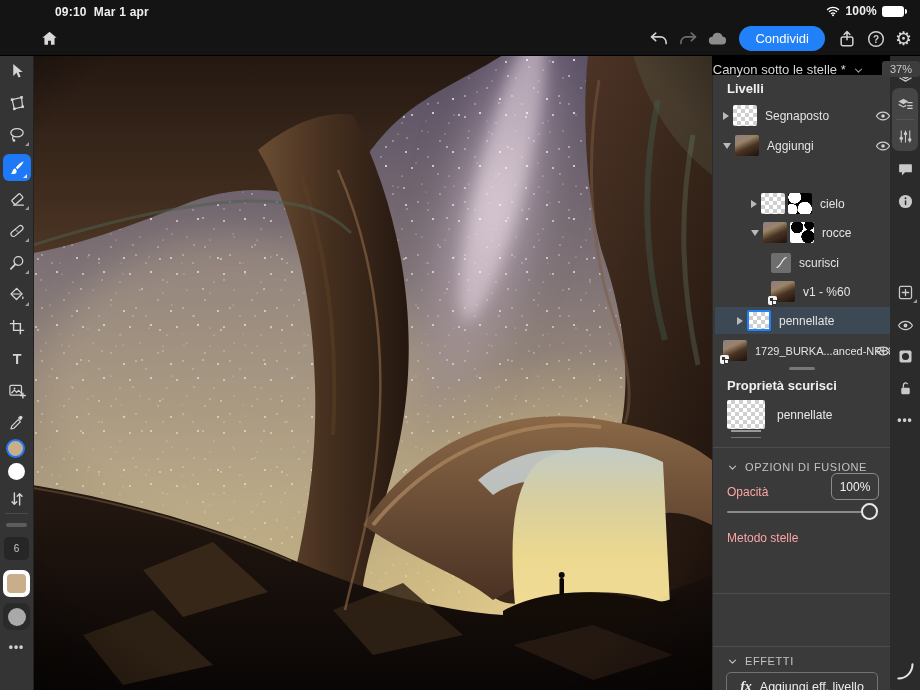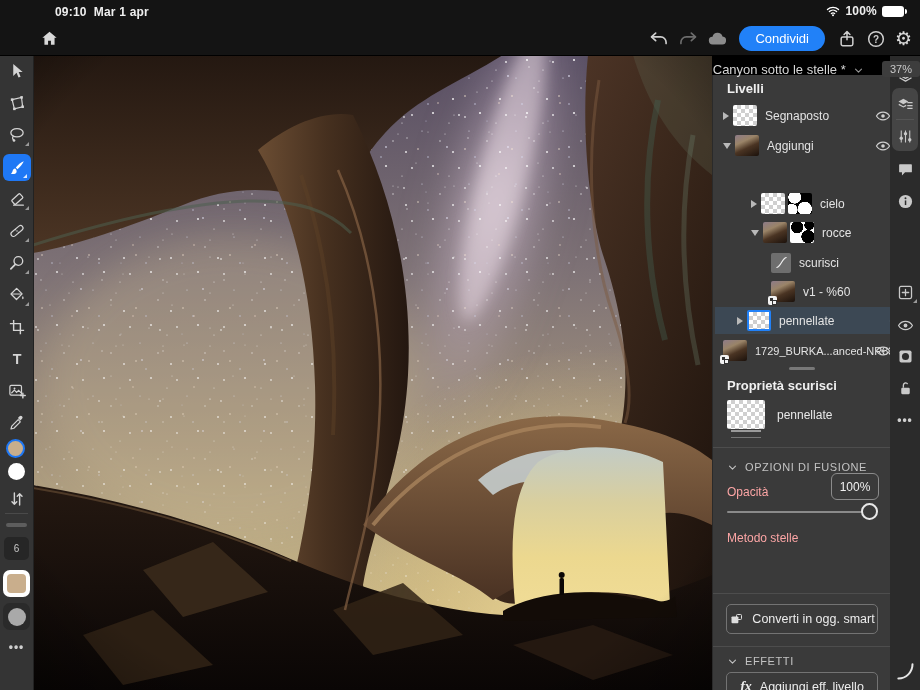--- a/index.html
+++ b/index.html
@@ -629,26 +629,20 @@
   <div id="opacity-box" class="abs" style="top:398px">
     <span>100%</span>
   </div>
   <div class="slider-track" style="top:436px"></div>
   <div class="slider-handle" style="left:148px;top:428px"></div>
 
   <div class="abs field-label" style="left:14px;top:456px">Metodo stelle</div>
 
   <div class="p-div" style="top:518px"></div>
 
-  <div class="pbtn" style="top:529px">
-    <svg class="ic">
-        <use href="#sym-smartconv"></use>
-      </svg>
-    <span>Converti in ogg. smart</span>
-  </div>
 
   <div class="p-div" style="top:571px"></div>
 
   <div class="sec-head" style="top:580px">
     <svg class="ic">
         <use href="#sym-chevdown"></use>
       </svg>
     <span>EFFETTI</span>
   </div>
 

